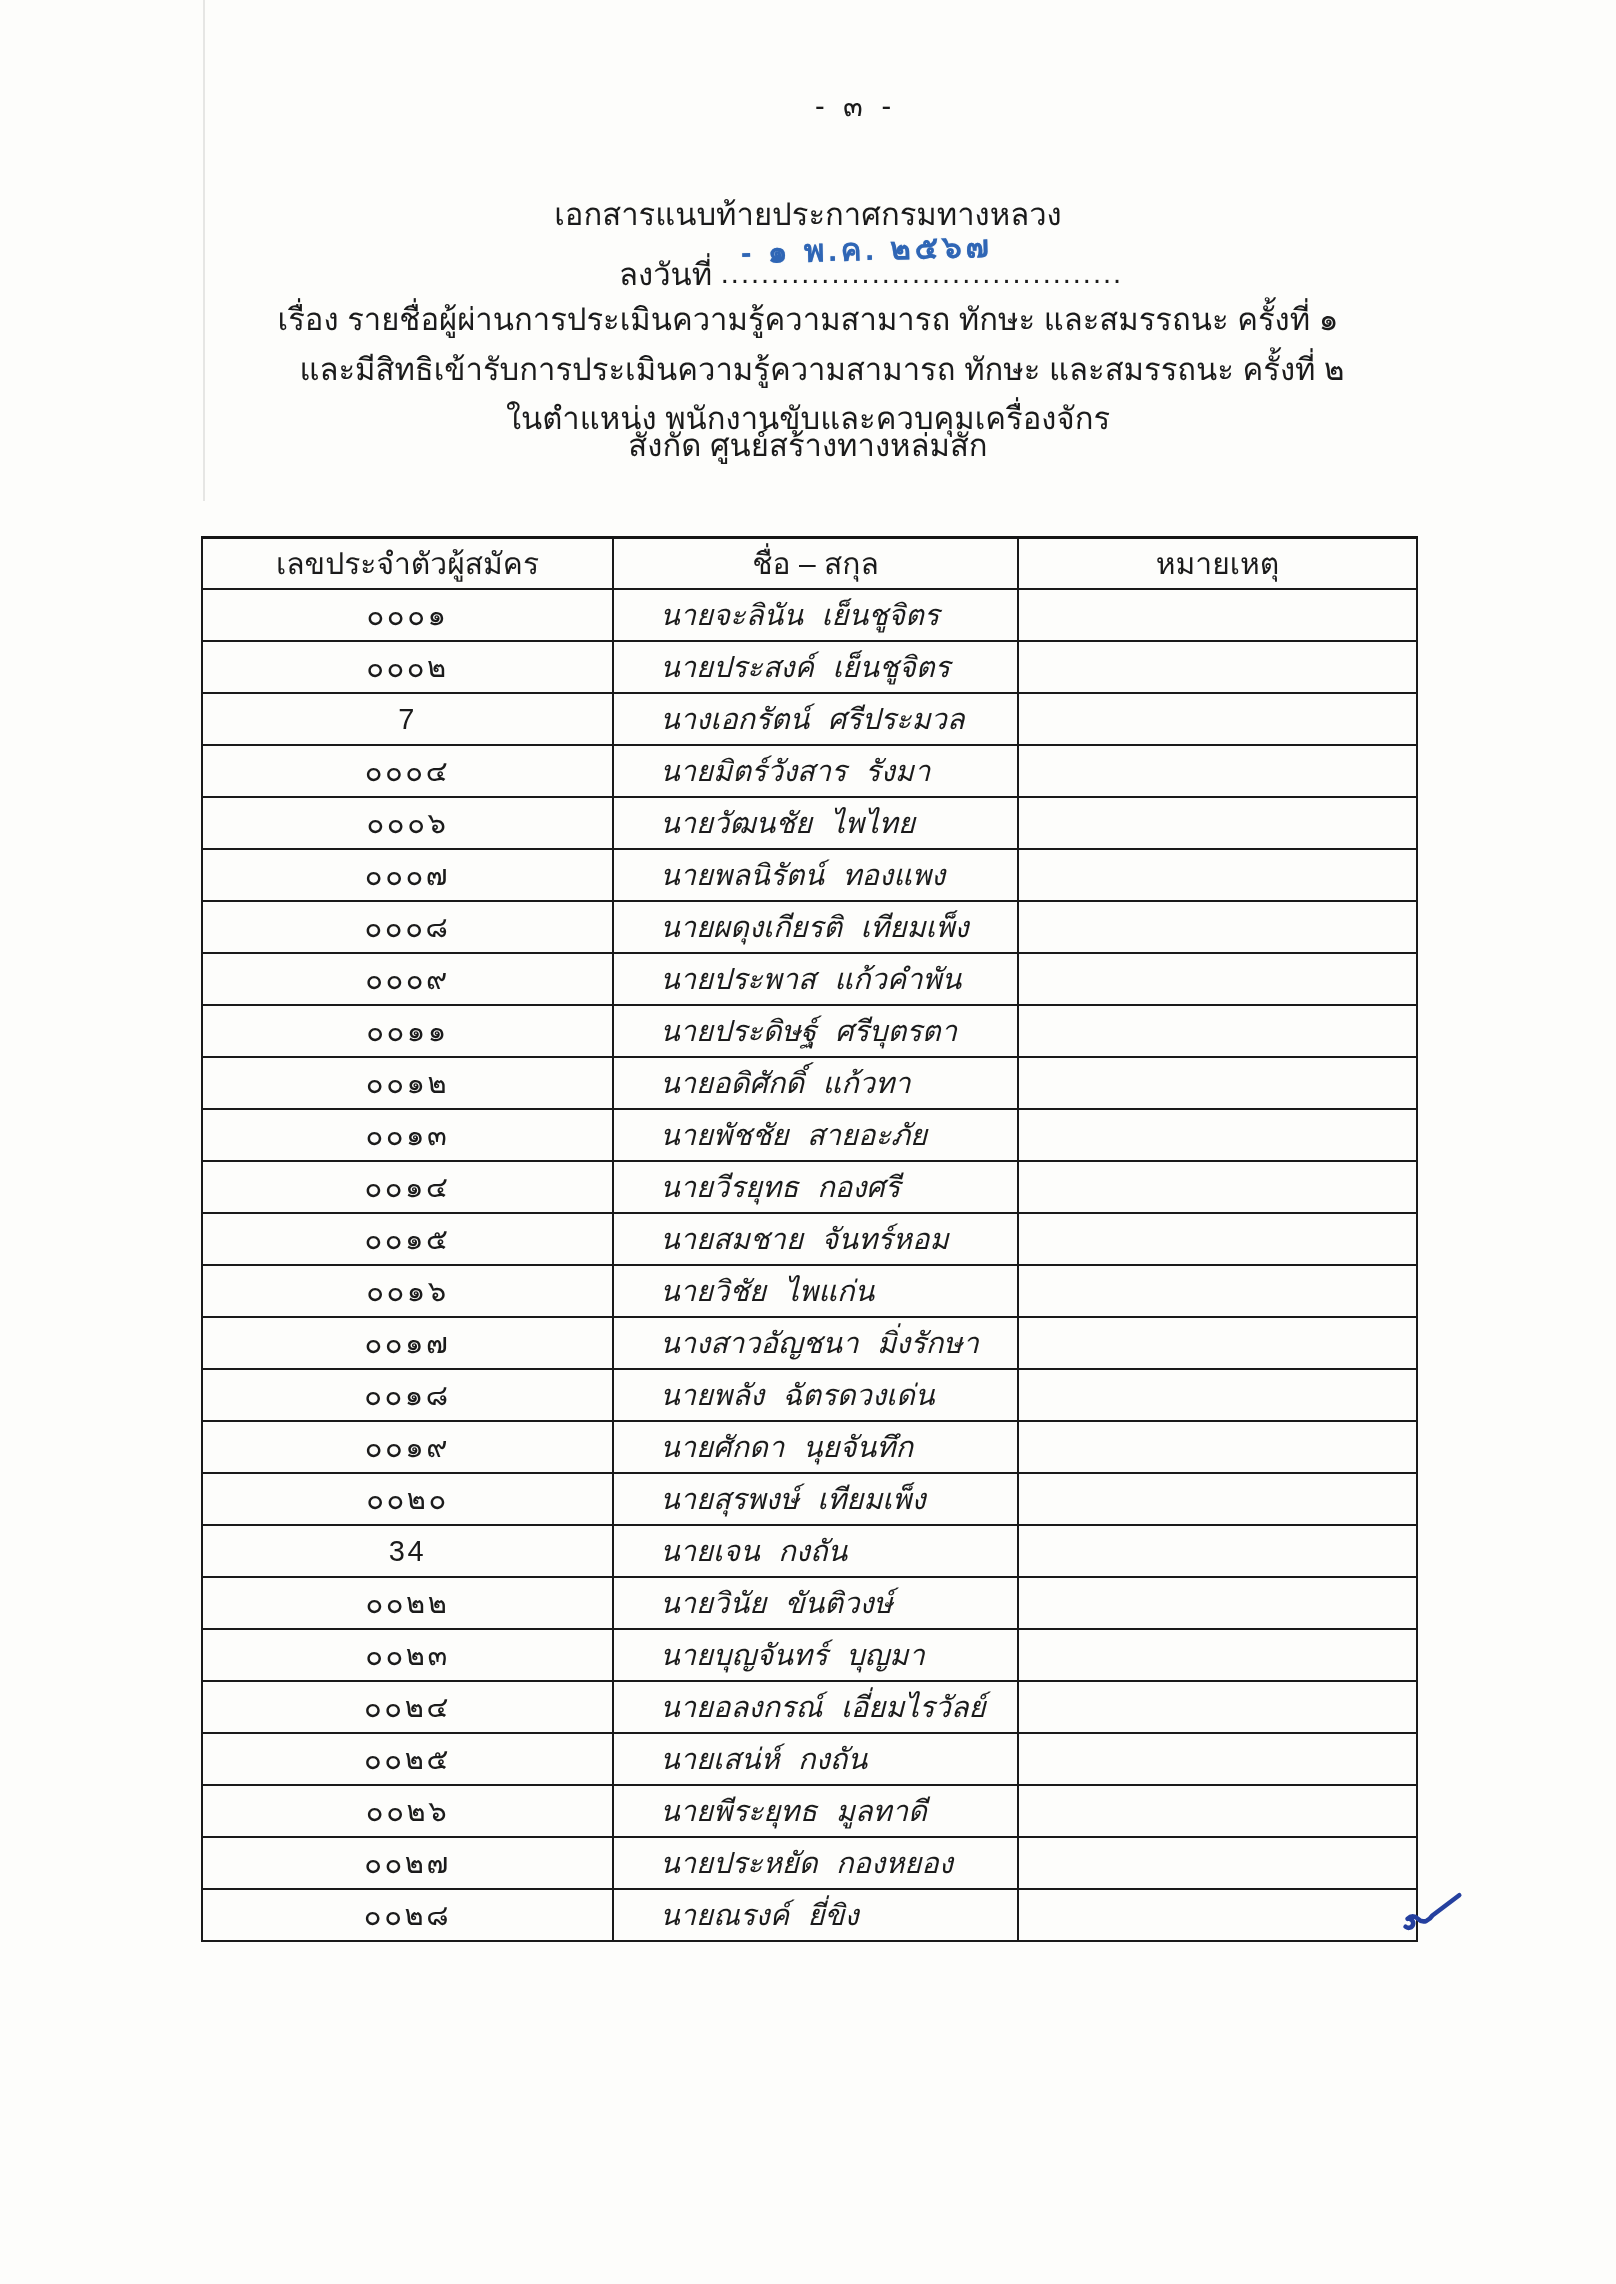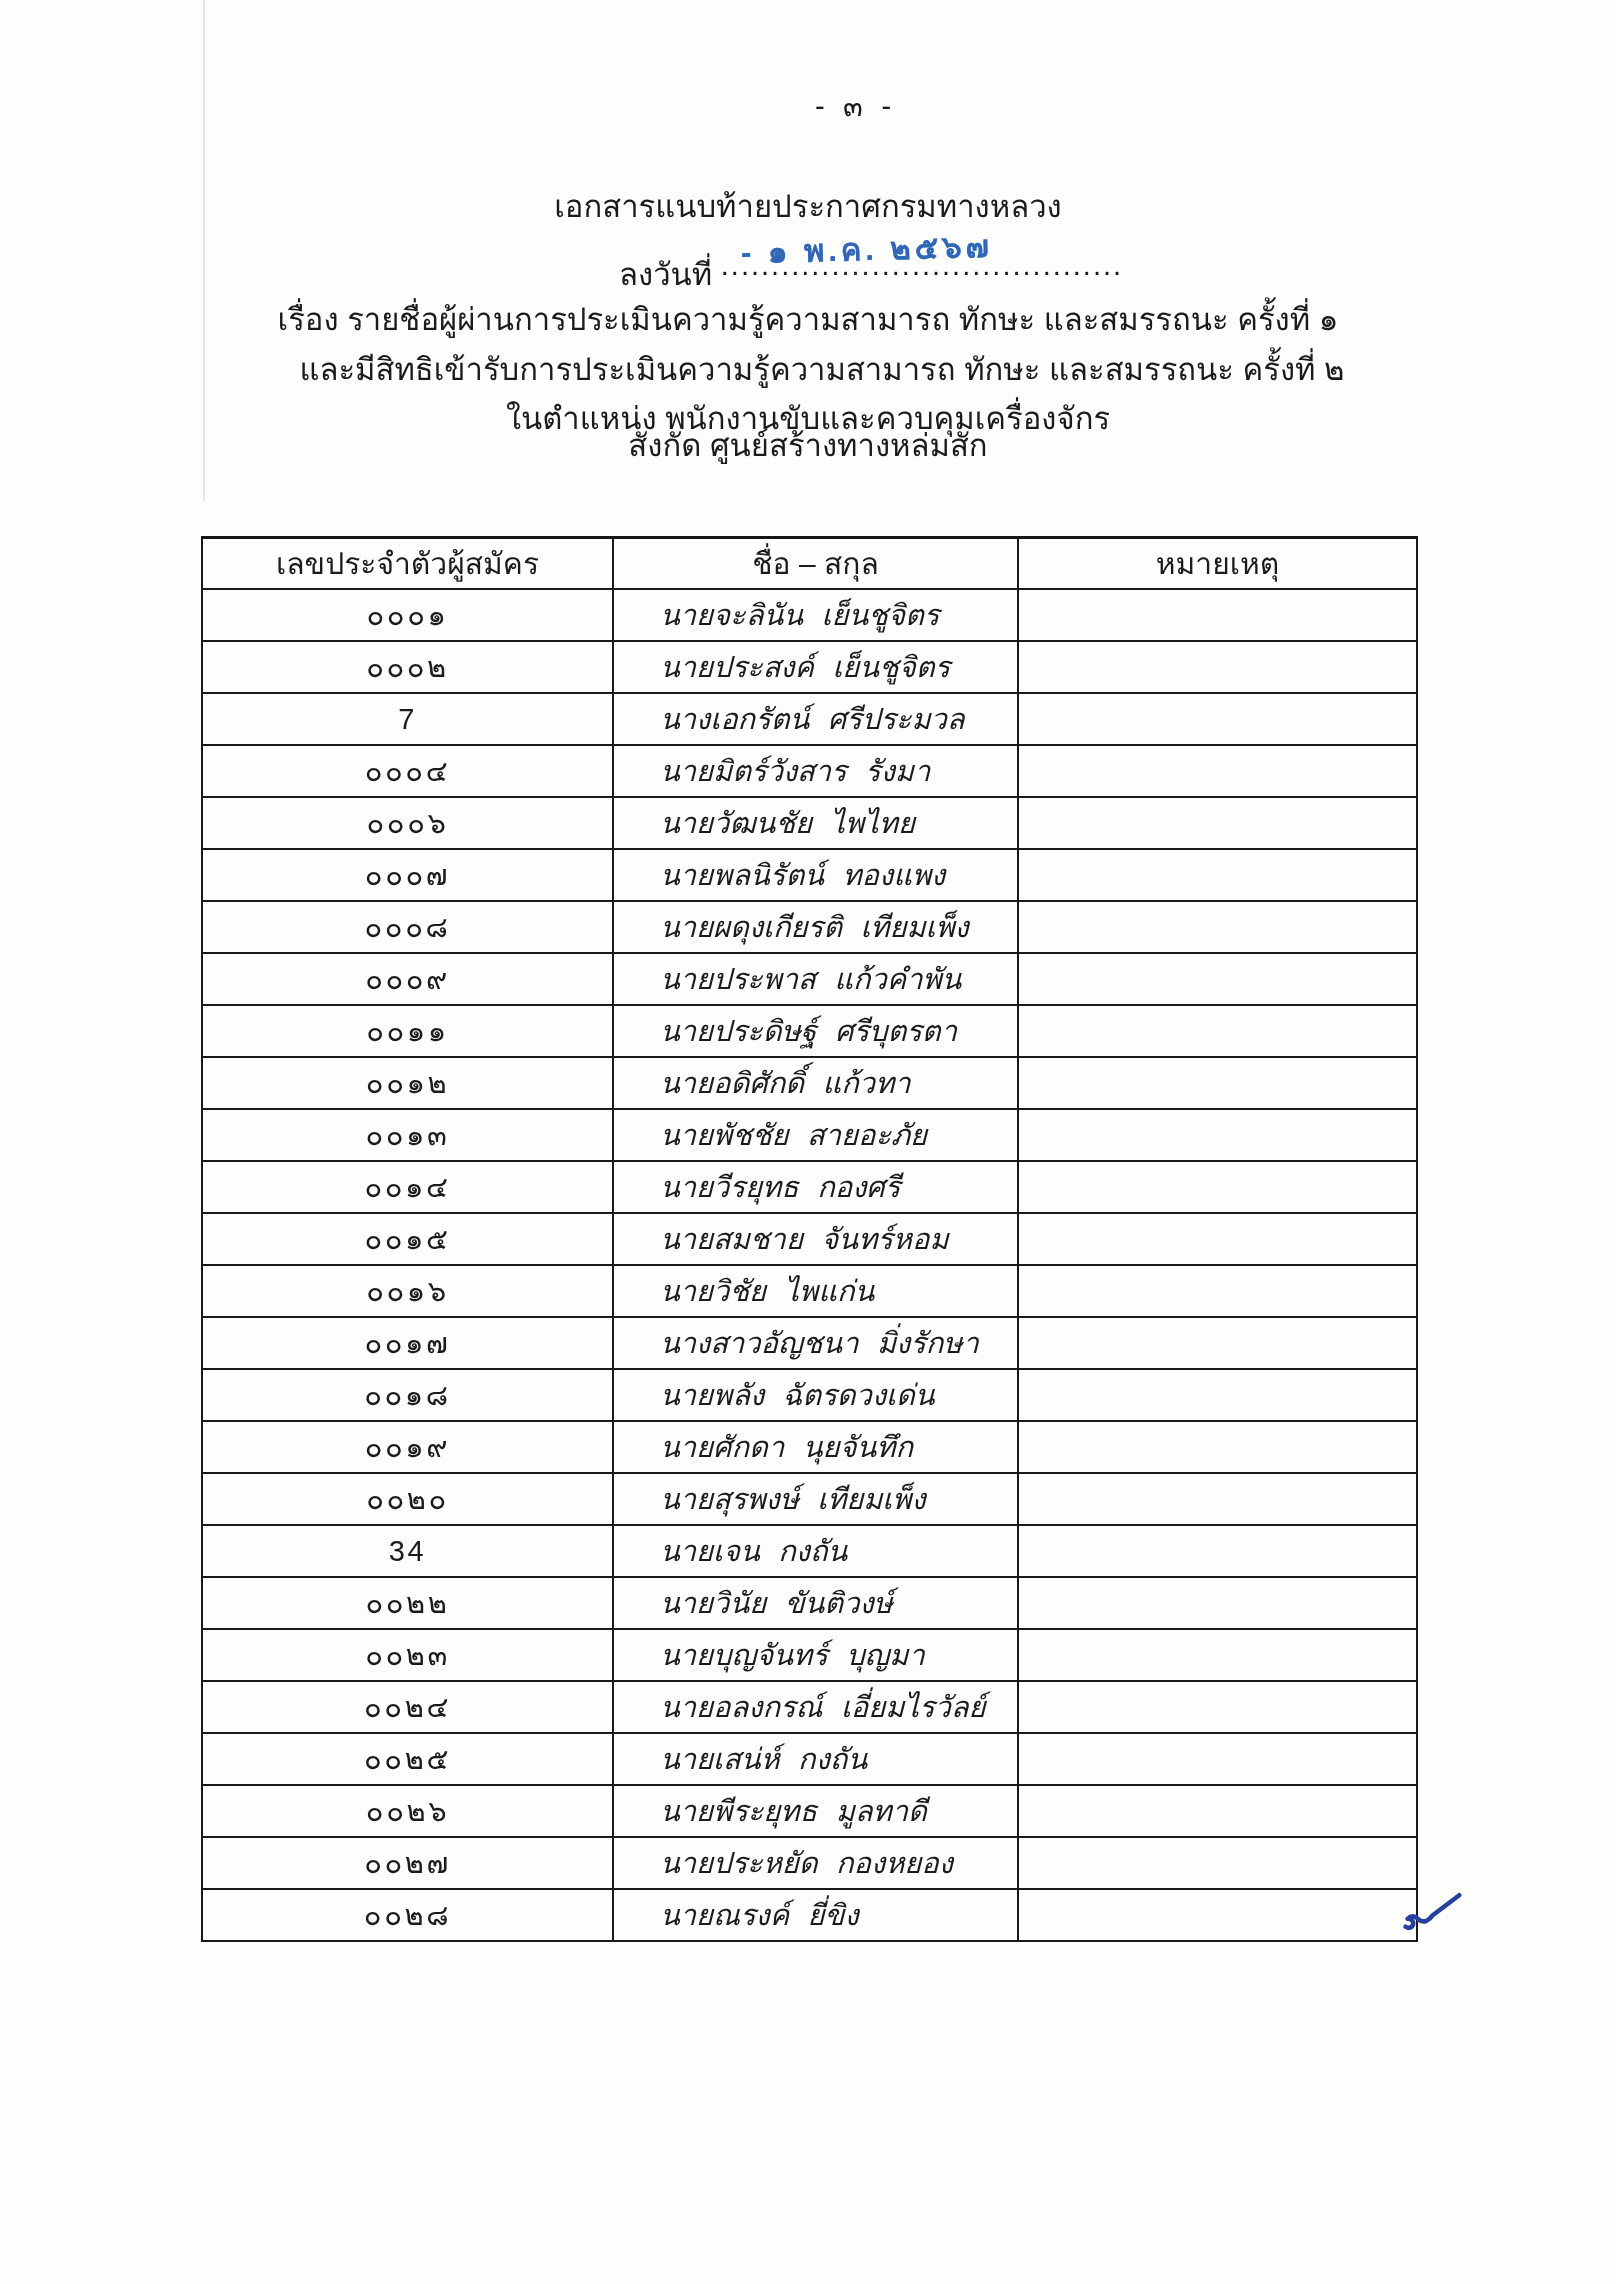--- a/index.html
+++ b/index.html
@@ -17,28 +17,28 @@
     background:#c9c9c7;opacity:.45;
   }
   .page-number{
     position:absolute;top:83px;left:815px;
     font-size:29px;letter-spacing:5.2px;white-space:nowrap;
   }
   .center-line{
     position:absolute;left:0;width:100%;
     text-align:center;font-size:31px;white-space:nowrap;
   }
-  .doc-title{top:181px;}
+  .doc-title{top:189px;}
   .subject-1{top:294px;}
   .subject-2{top:344px;padding-left:14px;}
   .position-line{top:393px;}
   .affiliation-line{top:420px;}
   .date-row{
     position:absolute;top:249px;left:619px;
-    font-size:31px;display:flex;align-items:flex-start;white-space:nowrap;
+    font-size:31px;display:flex;align-items:center;white-space:nowrap;
   }
   .date-dots{
     display:inline-block;width:401px;overflow:hidden;
     font-size:29px;letter-spacing:2px;line-height:1.15;
     vertical-align:baseline;
   }
   .date-stamp{
     position:absolute;top:224px;left:741px;
     font-size:31px;font-weight:bold;letter-spacing:3.9px;
     color:#2f66b5;transform:rotate(-1.5deg);

